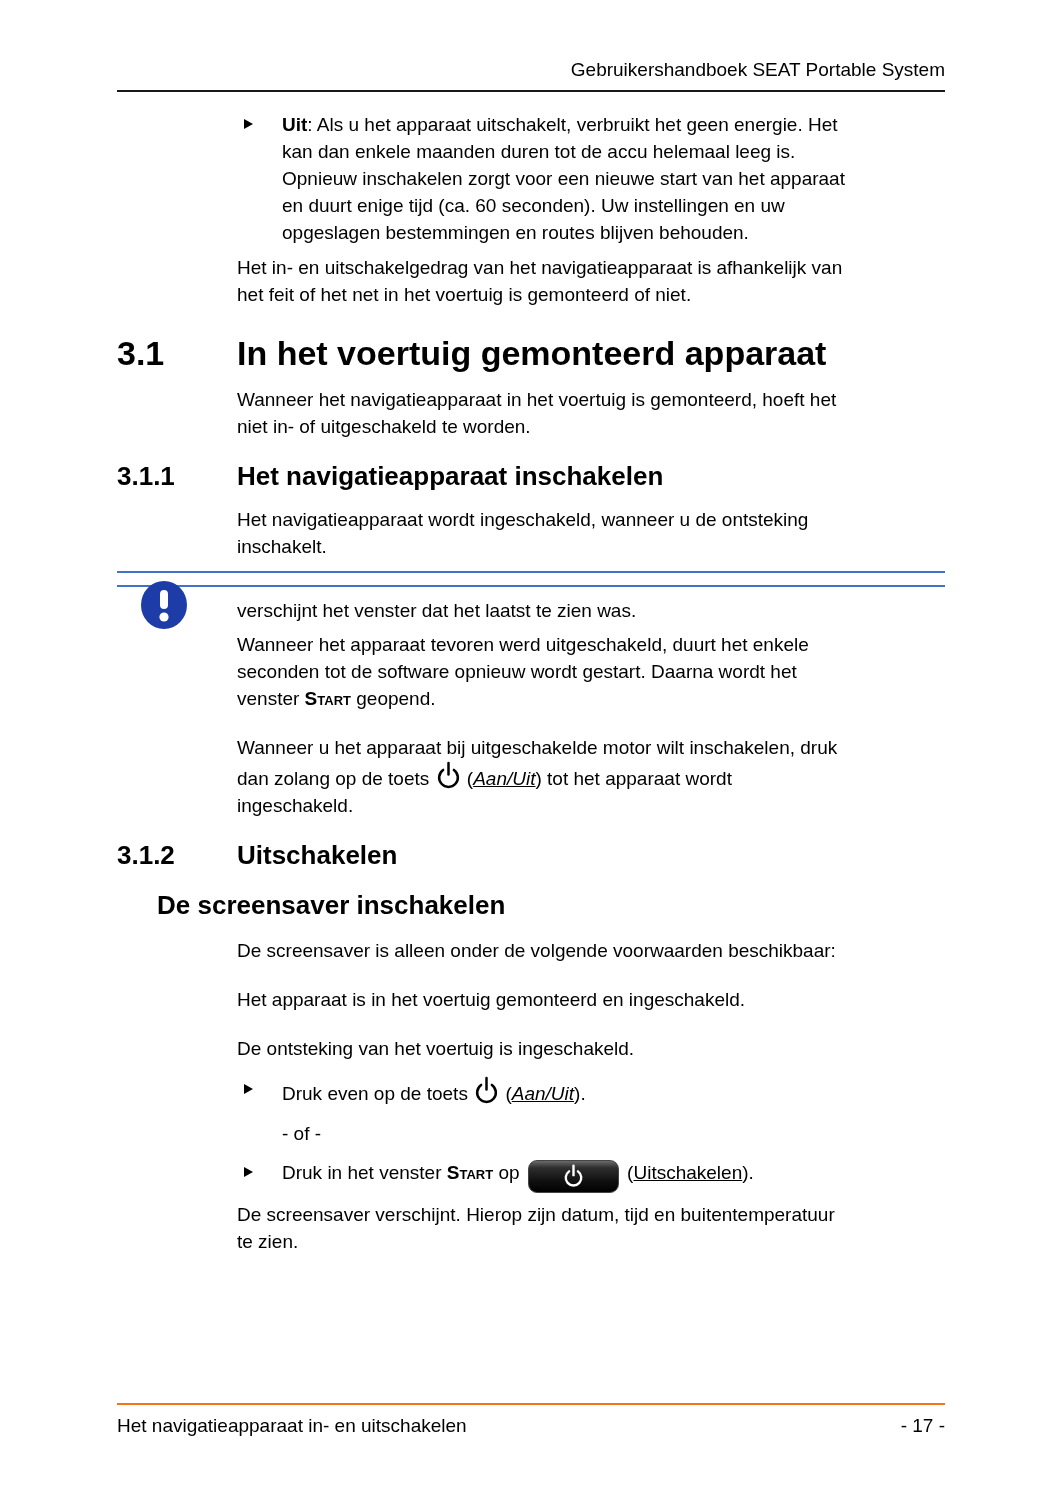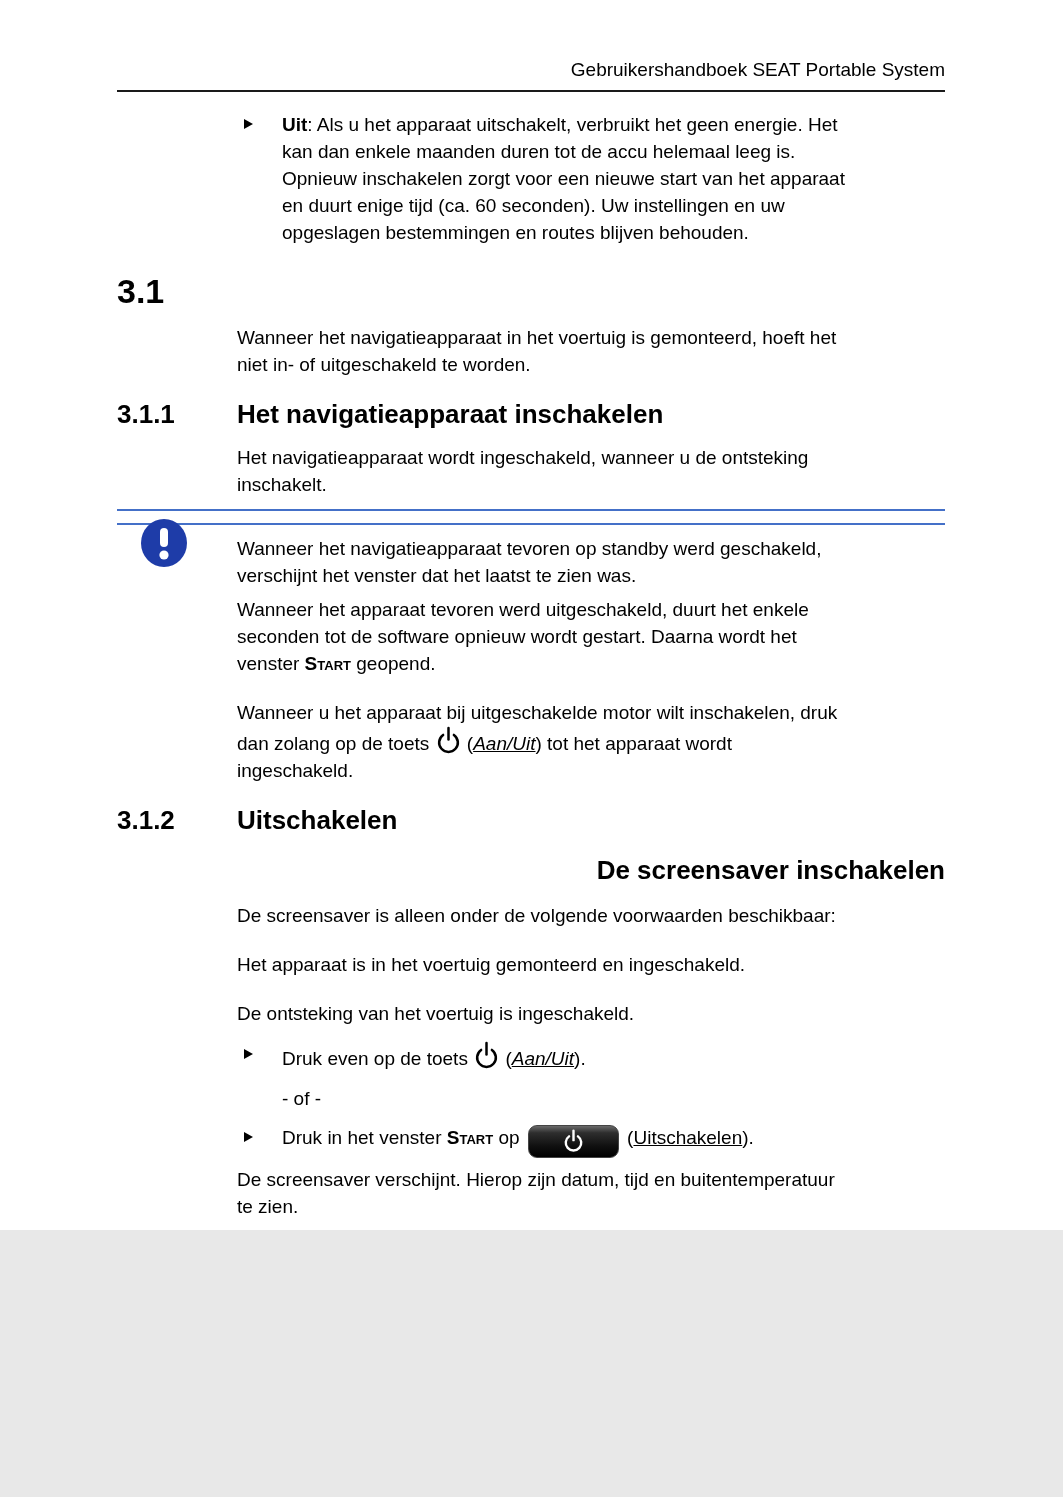--- a/index.html
+++ b/index.html
@@ -1,31 +1,31 @@
 <!DOCTYPE html>
 <html><head>
 <meta charset="utf-8">
 <style>
   html,body{margin:0;padding:0;background:#e8e8e8;}
   .page{
-    position:relative;width:1063px;height:1230px;background:#ffffff;
+    position:relative;width:1063px;height:1497px;background:#ffffff;
     font-family:"Liberation Sans","DejaVu Sans",sans-serif;
     color:#000;font-size:19px;line-height:27px;overflow:hidden;margin:0 auto;
   }
   .content{position:absolute;left:117px;top:0;width:828px;}
   .pg-header{padding-top:56px;padding-bottom:7px;border-bottom:2px solid #1a1a1a;text-align:right;}
   .tline{white-space:nowrap;}
   .para{margin-left:120px;}
   .bullet{position:relative;margin-left:120px;padding-left:45px;}
   .tri{position:absolute;left:7px;top:8px;width:0;height:0;
        border-left:9px solid #000;border-top:5.5px solid transparent;border-bottom:5.5px solid transparent;}
   .h2{display:flex;font-size:34px;line-height:40px;font-weight:bold;margin-top:25px;}
   .h3{display:flex;font-size:26px;line-height:32px;font-weight:bold;}
   .h-num{width:120px;flex:0 0 120px;}
-  .h4{font-size:26px;line-height:32px;font-weight:bold;margin-left:40px;margin-top:18px;text-align:right;}
+  .h4{font-size:26px;line-height:32px;font-weight:bold;margin-left:40px;margin-top:18px;}
   .b{font-weight:bold;text-align:right;}
   .sc{font-variant:small-caps;font-weight:bold;}
   .xref{text-decoration:underline;}
   .it{font-style:italic;}
   .note{position:relative;margin-top:11px;border-top:2px solid #4470c8;border-bottom:2px solid #4470c8;padding:6px 0;}
   .note-ico{position:absolute;left:24px;top:8px;}
   .note-text{margin-left:120px;}
   .pwr{vertical-align:-5px;margin:0 1px;}
   .pwr-btn{display:inline-flex;align-items:center;justify-content:center;
        width:91px;height:33px;border-radius:9px;box-sizing:border-box;
@@ -54,23 +54,28 @@
         <span class="b">Uit</span><span>: Als u het apparaat uitschakelt, verbruikt het geen energie. Het</span>
       </div>
       <div>
           <div class="tline">kan dan enkele maanden duren tot de accu helemaal leeg is.</div>
           <div class="tline">Opnieuw inschakelen zorgt voor een nieuwe start van het apparaat</div>
           <div class="tline">en duurt enige tijd (ca. 60 seconden). Uw instellingen en uw</div>
           <div class="tline">opgeslagen bestemmingen en routes blijven behouden.</div>
         </div>
     </div>
 
+    <div class="para mt8">
+        <div class="tline">Het in- en uitschakelgedrag van het navigatieapparaat is afhankelijk van</div>
+        <div class="tline">het feit of het net in het voertuig is gemonteerd of niet.</div>
+      </div>
 
     <div class="h2">
       <span class="h-num">3.1</span>
+      <span>In het voertuig gemonteerd apparaat</span>
     </div>
     <div class="para mt13">
         <div class="tline">Wanneer het navigatieapparaat in het voertuig is gemonteerd, hoeft het</div>
         <div class="tline">niet in- of uitgeschakeld te worden.</div>
       </div>
 
     <div class="h3 mt20">
       <span class="h-num">3.1.1</span>
       <span>Het navigatieapparaat inschakelen</span>
     </div>
@@ -81,21 +86,20 @@
 
     <div class="note">
       <svg class="note-ico" viewBox="0 0 46 48" width="46" height="48">
         <ellipse cx="23" cy="24" rx="23" ry="24" fill="#1e3ca8"></ellipse>
         <rect x="19" y="9" width="8" height="19" rx="4" fill="#ffffff"></rect>
         <circle cx="23" cy="36" r="4.6" fill="#ffffff"></circle>
       </svg>
     </div>
 
     <div class="para mt10">
-        <div class="tline">Wanneer het navigatieapparaat tevoren op standby werd geschakeld,</div>
         <div class="tline">verschijnt het venster dat het laatst te zien was.</div>
       </div>
 
     <div class="para mt7">
       <div>
           <div class="tline">Wanneer het apparaat tevoren werd uitgeschakeld, duurt het enkele</div>
           <div class="tline">seconden tot de software opnieuw wordt gestart. Daarna wordt het</div>
         </div>
       <div class="tline">
         <span>venster </span><span class="sc">Start</span><span> geopend.</span>

